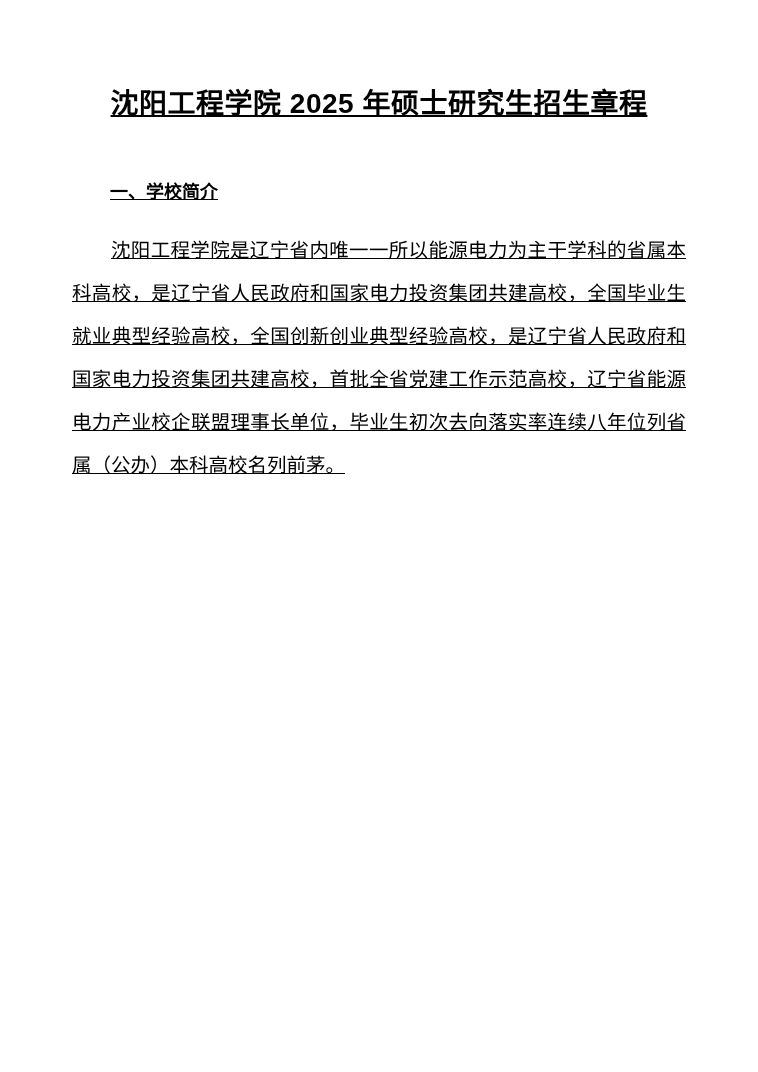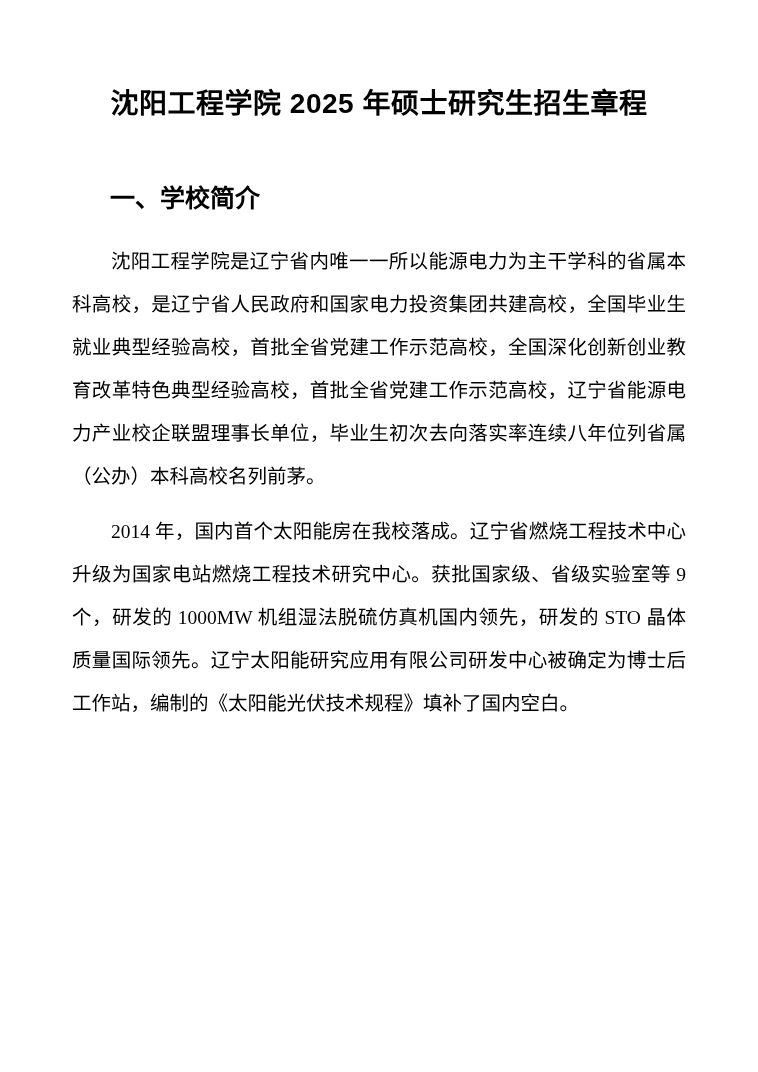--- a/index.html
+++ b/index.html
@@ -14,35 +14,36 @@
     font-family: "Liberation Serif", "DejaVu Serif", serif;
     color: #000000;
   }
   .page {
     position: relative;
     width: 758px;
     height: 1072px;
     box-sizing: border-box;
     padding: 86px 72px 84px 72px;
     background: #ffffff;
+    text-decoration: underline;
   }
   .doc-title {
     font-family: "Liberation Sans", "DejaVu Sans", sans-serif;
     font-weight: bold;
     font-size: 28px;
     line-height: 1.3;
     text-align: center;
     letter-spacing: 0.5px;
     margin: 0 0 56px 0;
     color: #000000;
   }
   .section-heading {
     font-family: "Liberation Sans", "DejaVu Sans", sans-serif;
     font-weight: bold;
-    font-size: 25px;
+    font-size: 18px;
     line-height: 1.6;
     margin: 0 0 22px 0;
     text-indent: 38px;
     color: #000000;
   }
   .para {
     font-family: "Liberation Serif", "DejaVu Serif", serif;
     font-size: 19.5px;
     line-height: 43px;
     text-align: justify;
@@ -57,18 +58,17 @@
 </style>
 </head>
 <body>
 
 <div class="page">
 
   <h1 class="doc-title">沈阳工程学院 2025 年硕士研究生招生章程</h1>
 
   <h2 class="section-heading">一、学校简介</h2>
 
-  <p class="para">沈阳工程学院是辽宁省内唯一一所以能源电力为主干学科的省属本科高校，是辽宁省人民政府和国家电力投资集团共建高校，全国毕业生就业典型经验高校，首批全省党建工作示范高校，全国深化创新创业教育改革特色典型经验高校，首批全省党建工作示范高校，辽宁省能源电力产业校企联盟理事长单位，毕业生初次去向落实率连续八年位列省属（公办）本科高校名列前茅。</p>
+  <p class="para">沈阳工程学院是辽宁省内唯一一所以能源电力为主干学科的省属本科高校，是辽宁省人民政府和国家电力投资集团共建高校，全国毕业生就业典型经验高校，全国创新创业典型经验高校，是辽宁省人民政府和国家电力投资集团共建高校，首批全省党建工作示范高校，辽宁省能源电力产业校企联盟理事长单位，毕业生初次去向落实率连续八年位列省属（公办）本科高校名列前茅。</p>
 
-  <p class="para">2014 年，国内首个太阳能房在我校落成。辽宁省燃烧工程技术中心升级为国家电站燃烧工程技术研究中心。获批国家级、省级实验室等 9 个，研发的 1000MW 机组湿法脱硫仿真机国内领先，研发的 STO 晶体质量国际领先。辽宁太阳能研究应用有限公司研发中心被确定为博士后工作站，编制的《太阳能光伏技术规程》填补了国内空白。</p>
 
 
 </div>
 
 </body></html>

